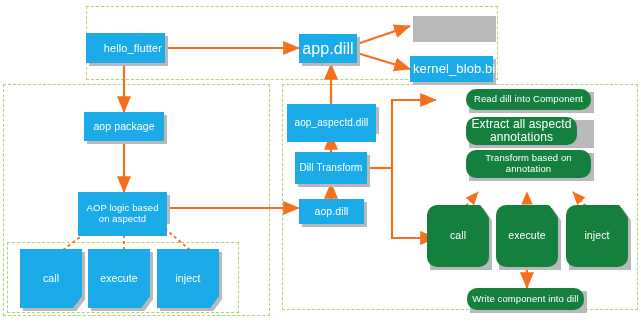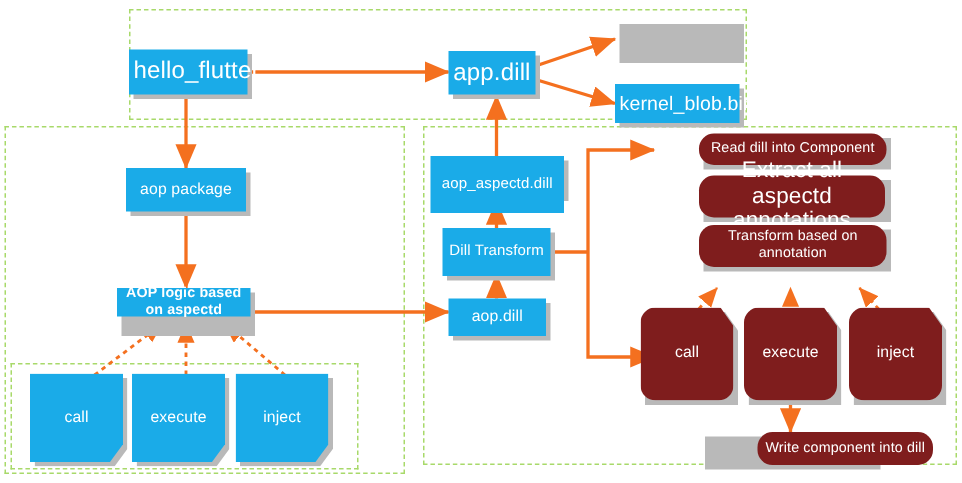--- a/index.html
+++ b/index.html
@@ -37,21 +37,21 @@
     text-align: center;
     color: #ffffff;
     line-height: 1.12;
     letter-spacing: 0.1px;
     z-index: 5;
   }
   .node.blue {
     background: #1aabe8;
   }
   .node.green {
-    background: #7f1d1d;
+    background: #15803d;
     border-radius: 10px;
   }
   
   .node.cut-br {
     clip-path: polygon(0 0, 100% 0, 100% 80%, 86% 100%, 0 100%);
   }
   .node.cut-tr {
     clip-path: polygon(0 0, 86% 0, 100% 20%, 100% 100%, 0 100%);
   }
   .shadow-wrap {
@@ -133,21 +133,21 @@
 
       <path d="M458,215 L478,192" marker-end="url(#ahd)"></path>
       <path name="mid" d="M527,215 L527,192" marker-end="url(#ahd)"></path>
       <path d="M594,215 L573,192" marker-end="url(#ahd)"></path>
     </g>
   </svg>
 
   <div class="shadow-wrap" style="left:86px; top:33px; width:79px; height:30px;">
       <div class="shade"></div>
     </div>
-  <div class="node blue" style="left:86px; top:33px; width:79px; height:30px; font-size:16px;text-align:right;">
+  <div class="node blue" style="left:86px; top:33px; width:79px; height:30px; font-size:11px;text-align:right;">
     <span class="nlabel">hello_flutter</span>
   </div>
 
   <div class="shadow-wrap" style="left:299px; top:34px; width:58px; height:29px;">
       <div class="shade"></div>
     </div>
   <div class="node blue" style="left:299px; top:34px; width:58px; height:29px; font-size:16px;">
     <span class="nlabel">app.dill</span>
   </div>
 
@@ -165,21 +165,21 @@
   <div class="shadow-wrap" style="left:84px; top:112px; width:80px; height:29px;">
       <div class="shade"></div>
     </div>
   <div class="node blue" style="left:84px; top:112px; width:80px; height:29px; font-size:10.5px;align-items:center;">
     <span class="nlabel">aop package</span>
   </div>
 
   <div class="shadow-wrap" style="left:78px; top:192px; width:89px; height:29px;">
       <div class="shade"></div>
     </div>
-  <div class="node blue" style="left:78px; top:192px; width:89px; height:19px; font-size:9.5px;font-weight:bold;">
+  <div class="node blue" style="left:78px; top:192px; width:89px; height:44px; font-size:9.5px;">
     <span class="nlabel">AOP logic based on aspectd</span>
   </div>
 
   <div class="shadow-wrap" style="left:20px; top:249px; width:62px; height:59px;">
       <div class="shade cut-br"></div>
     </div>
   <div class="node blue cut-br" style="left:20px; top:249px; width:62px; height:59px; font-size:10.5px;">
     <span class="nlabel">call</span>
   </div>
 
@@ -221,21 +221,21 @@
   <div class="shadow-wrap" style="left:466px; top:89px; width:125px; height:21px;">
       <div class="shade"></div>
     </div>
   <div class="node green" style="left:466px; top:89px; width:125px; height:21px; font-size:9.5px;">
     <span class="nlabel">Read dill into Component</span>
   </div>
 
   <div class="shadow-wrap" style="left:466px; top:117px; width:125px; height:28px;">
       <div class="shade"></div>
     </div>
-  <div class="node green" style="left:466px; top:117px; width:124px; height:28px; font-size:15px;">
+  <div class="node green" style="left:466px; top:117px; width:111px; height:28px; font-size:12px;">
     <span class="nlabel">Extract all aspectd annotations</span>
   </div>
 
   <div class="shadow-wrap" style="left:466px; top:150px; width:125px; height:28px;">
       <div class="shade"></div>
     </div>
   <div class="node green" style="left:466px; top:150px; width:125px; height:28px; font-size:9.5px;">
     <span class="nlabel">Transform based on annotation</span>
   </div>
 
@@ -256,17 +256,17 @@
   <div class="shadow-wrap" style="left:566px; top:205px; width:62px; height:62px;">
       <div class="shade cut-tr"></div>
     </div>
   <div class="node green cut-tr" style="left:566px; top:205px; width:62px; height:62px; font-size:10.5px;">
     <span class="nlabel">inject</span>
   </div>
 
   <div class="shadow-wrap" style="left:467px; top:288px; width:117px; height:22px;">
       <div class="shade"></div>
     </div>
-  <div class="node green" style="left:467px; top:288px; width:117px; height:22px; font-size:9.5px;margin-left:38px;">
+  <div class="node green" style="left:467px; top:288px; width:117px; height:22px; font-size:9.5px;">
     <span class="nlabel">Write component into dill</span>
   </div>
 
 </div>
 
 </body></html>

